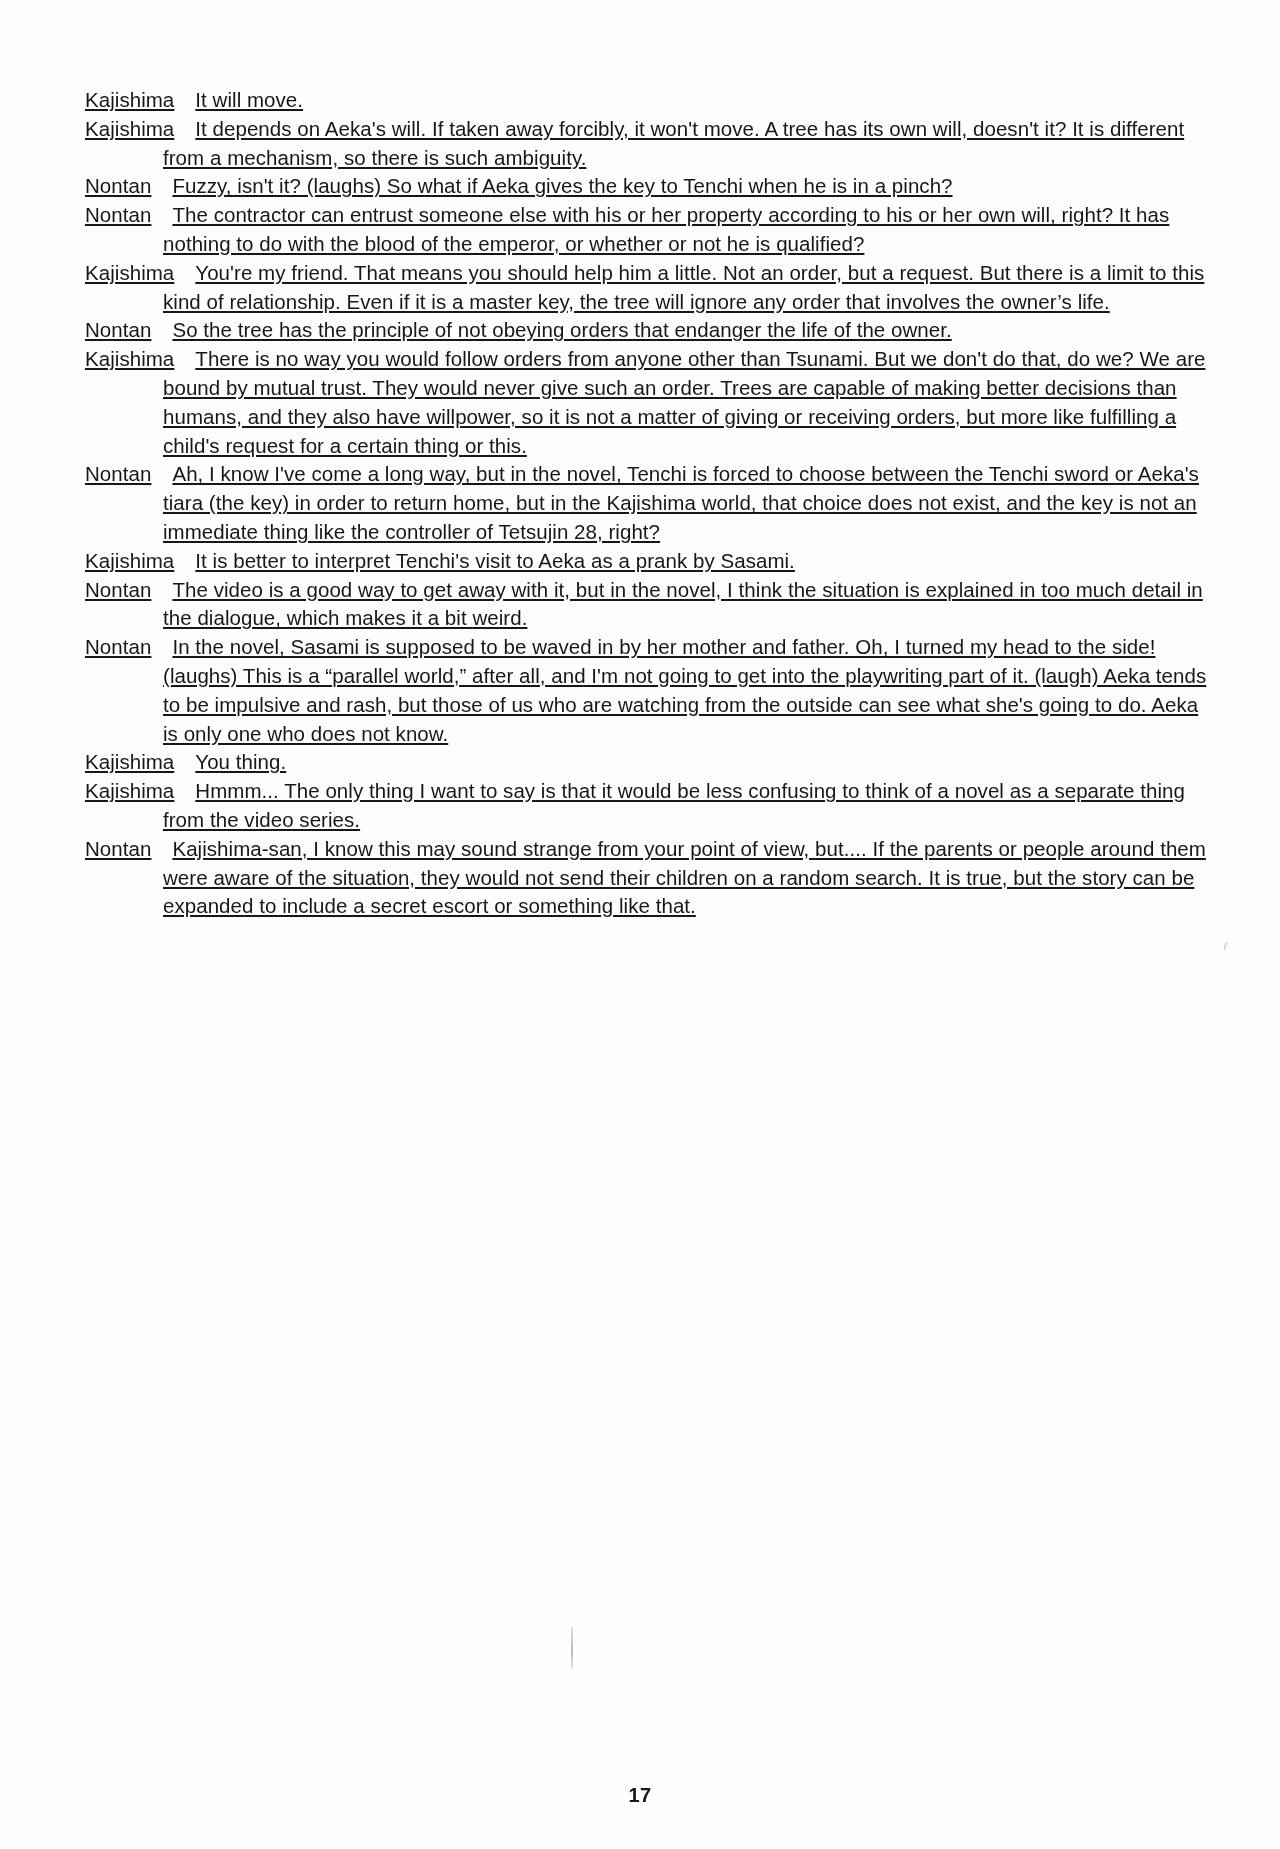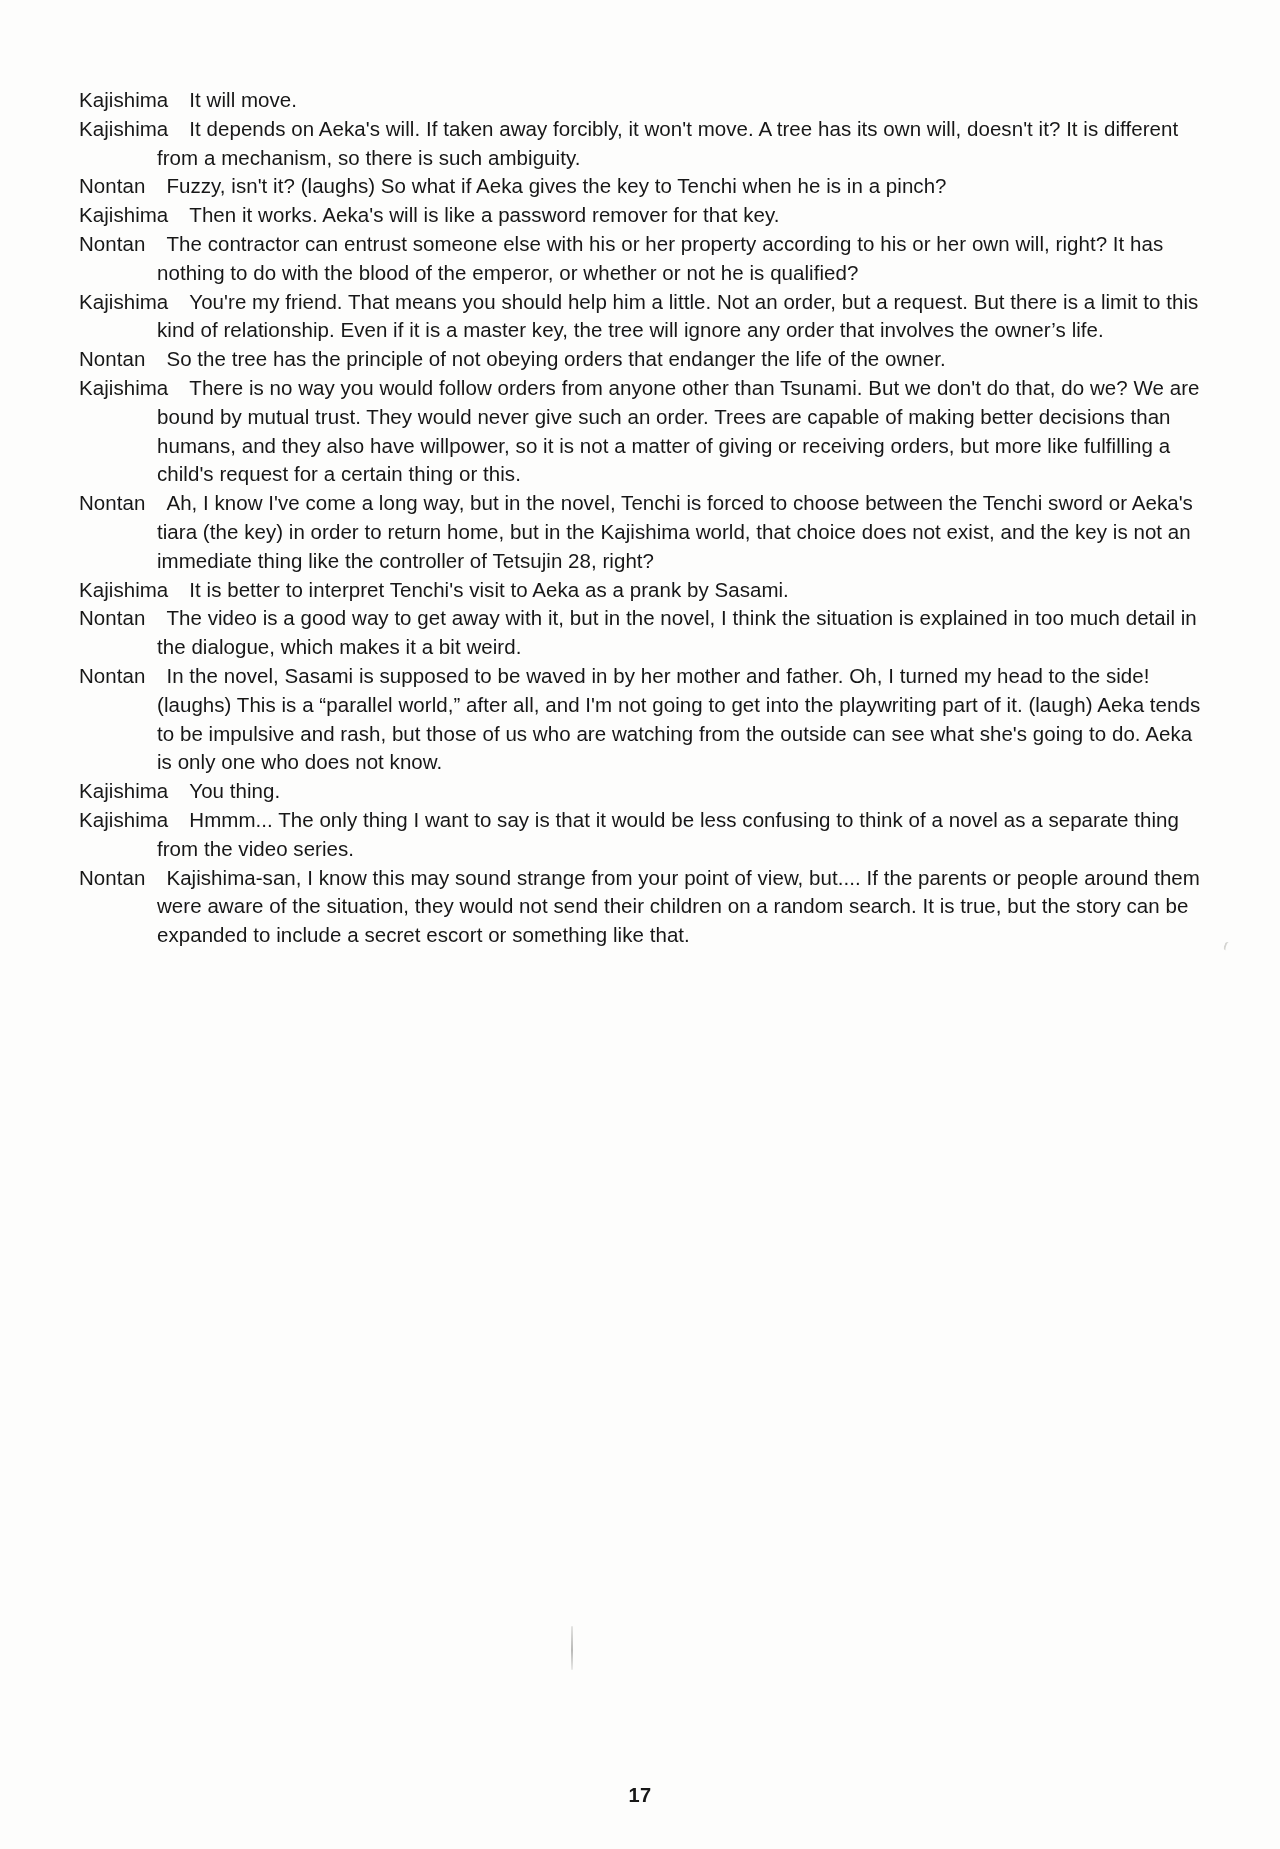--- a/index.html
+++ b/index.html
@@ -14,23 +14,24 @@
     font-family: "Liberation Sans", "DejaVu Sans", sans-serif;
     position: relative;
     overflow: hidden;
   }
   .page {
     position: absolute;
     inset: 0;
   }
   .dialogue {
     position: absolute;
-    left: 79px;
+    left: 85px;
     top: 86px;
     width: 1126px;
+    text-decoration: underline;
   }
   .entry {
     margin: 0;
     font-size: 20.5px;
     line-height: 28.8px;
     letter-spacing: 0.05px;
     
     padding-left: 78px;
     text-indent: -78px;
     text-rendering: optimizeLegibility;
@@ -78,21 +79,20 @@
 <div class="page">
 
   <main class="dialogue" id="dialogue">
     <p class="entry"><span class="speaker">Kajishima</span><span class="utterance">It will move.</span></p>
 
 
     <p class="entry"><span class="speaker">Kajishima</span><span class="utterance">It depends on Aeka's will. If taken away forcibly, it won't move. A tree has its own will, doesn't it? It is different from a mechanism, so there is such ambiguity.</span></p>
 
     <p class="entry"><span class="speaker">Nontan</span><span class="utterance">Fuzzy, isn't it? (laughs) So what if Aeka gives the key to Tenchi when he is in a pinch?</span></p>
 
-    <p class="entry"><span class="speaker">Kajishima</span><span class="utterance">Then it works. Aeka's will is like a password remover for that key.</span></p>
 
     <p class="entry"><span class="speaker">Nontan</span><span class="utterance">The contractor can entrust someone else with his or her property according to his or her own will, right? It has nothing to do with the blood of the emperor, or whether or not he is qualified?</span></p>
 
     <p class="entry"><span class="speaker">Kajishima</span><span class="utterance">You're my friend. That means you should help him a little. Not an order, but a request. But there is a limit to this kind of relationship. Even if it is a master key, the tree will ignore any order that involves the owner’s life.</span></p>
 
     <p class="entry"><span class="speaker">Nontan</span><span class="utterance">So the tree has the principle of not obeying orders that endanger the life of the owner.</span></p>
 
     <p class="entry"><span class="speaker">Kajishima</span><span class="utterance">There is no way you would follow orders from anyone other than Tsunami. But we don't do that, do we? We are bound by mutual trust. They would never give such an order. Trees are capable of making better decisions than humans, and they also have willpower, so it is not a matter of giving or receiving orders, but more like fulfilling a child's request for a certain thing or this.</span></p>
 
     <p class="entry"><span class="speaker">Nontan</span><span class="utterance">Ah, I know I've come a long way, but in the novel, Tenchi is forced to choose between the Tenchi sword or Aeka's tiara (the key) in order to return home, but in the Kajishima world, that choice does not exist, and the key is not an immediate thing like the controller of Tetsujin 28, right?</span></p>

